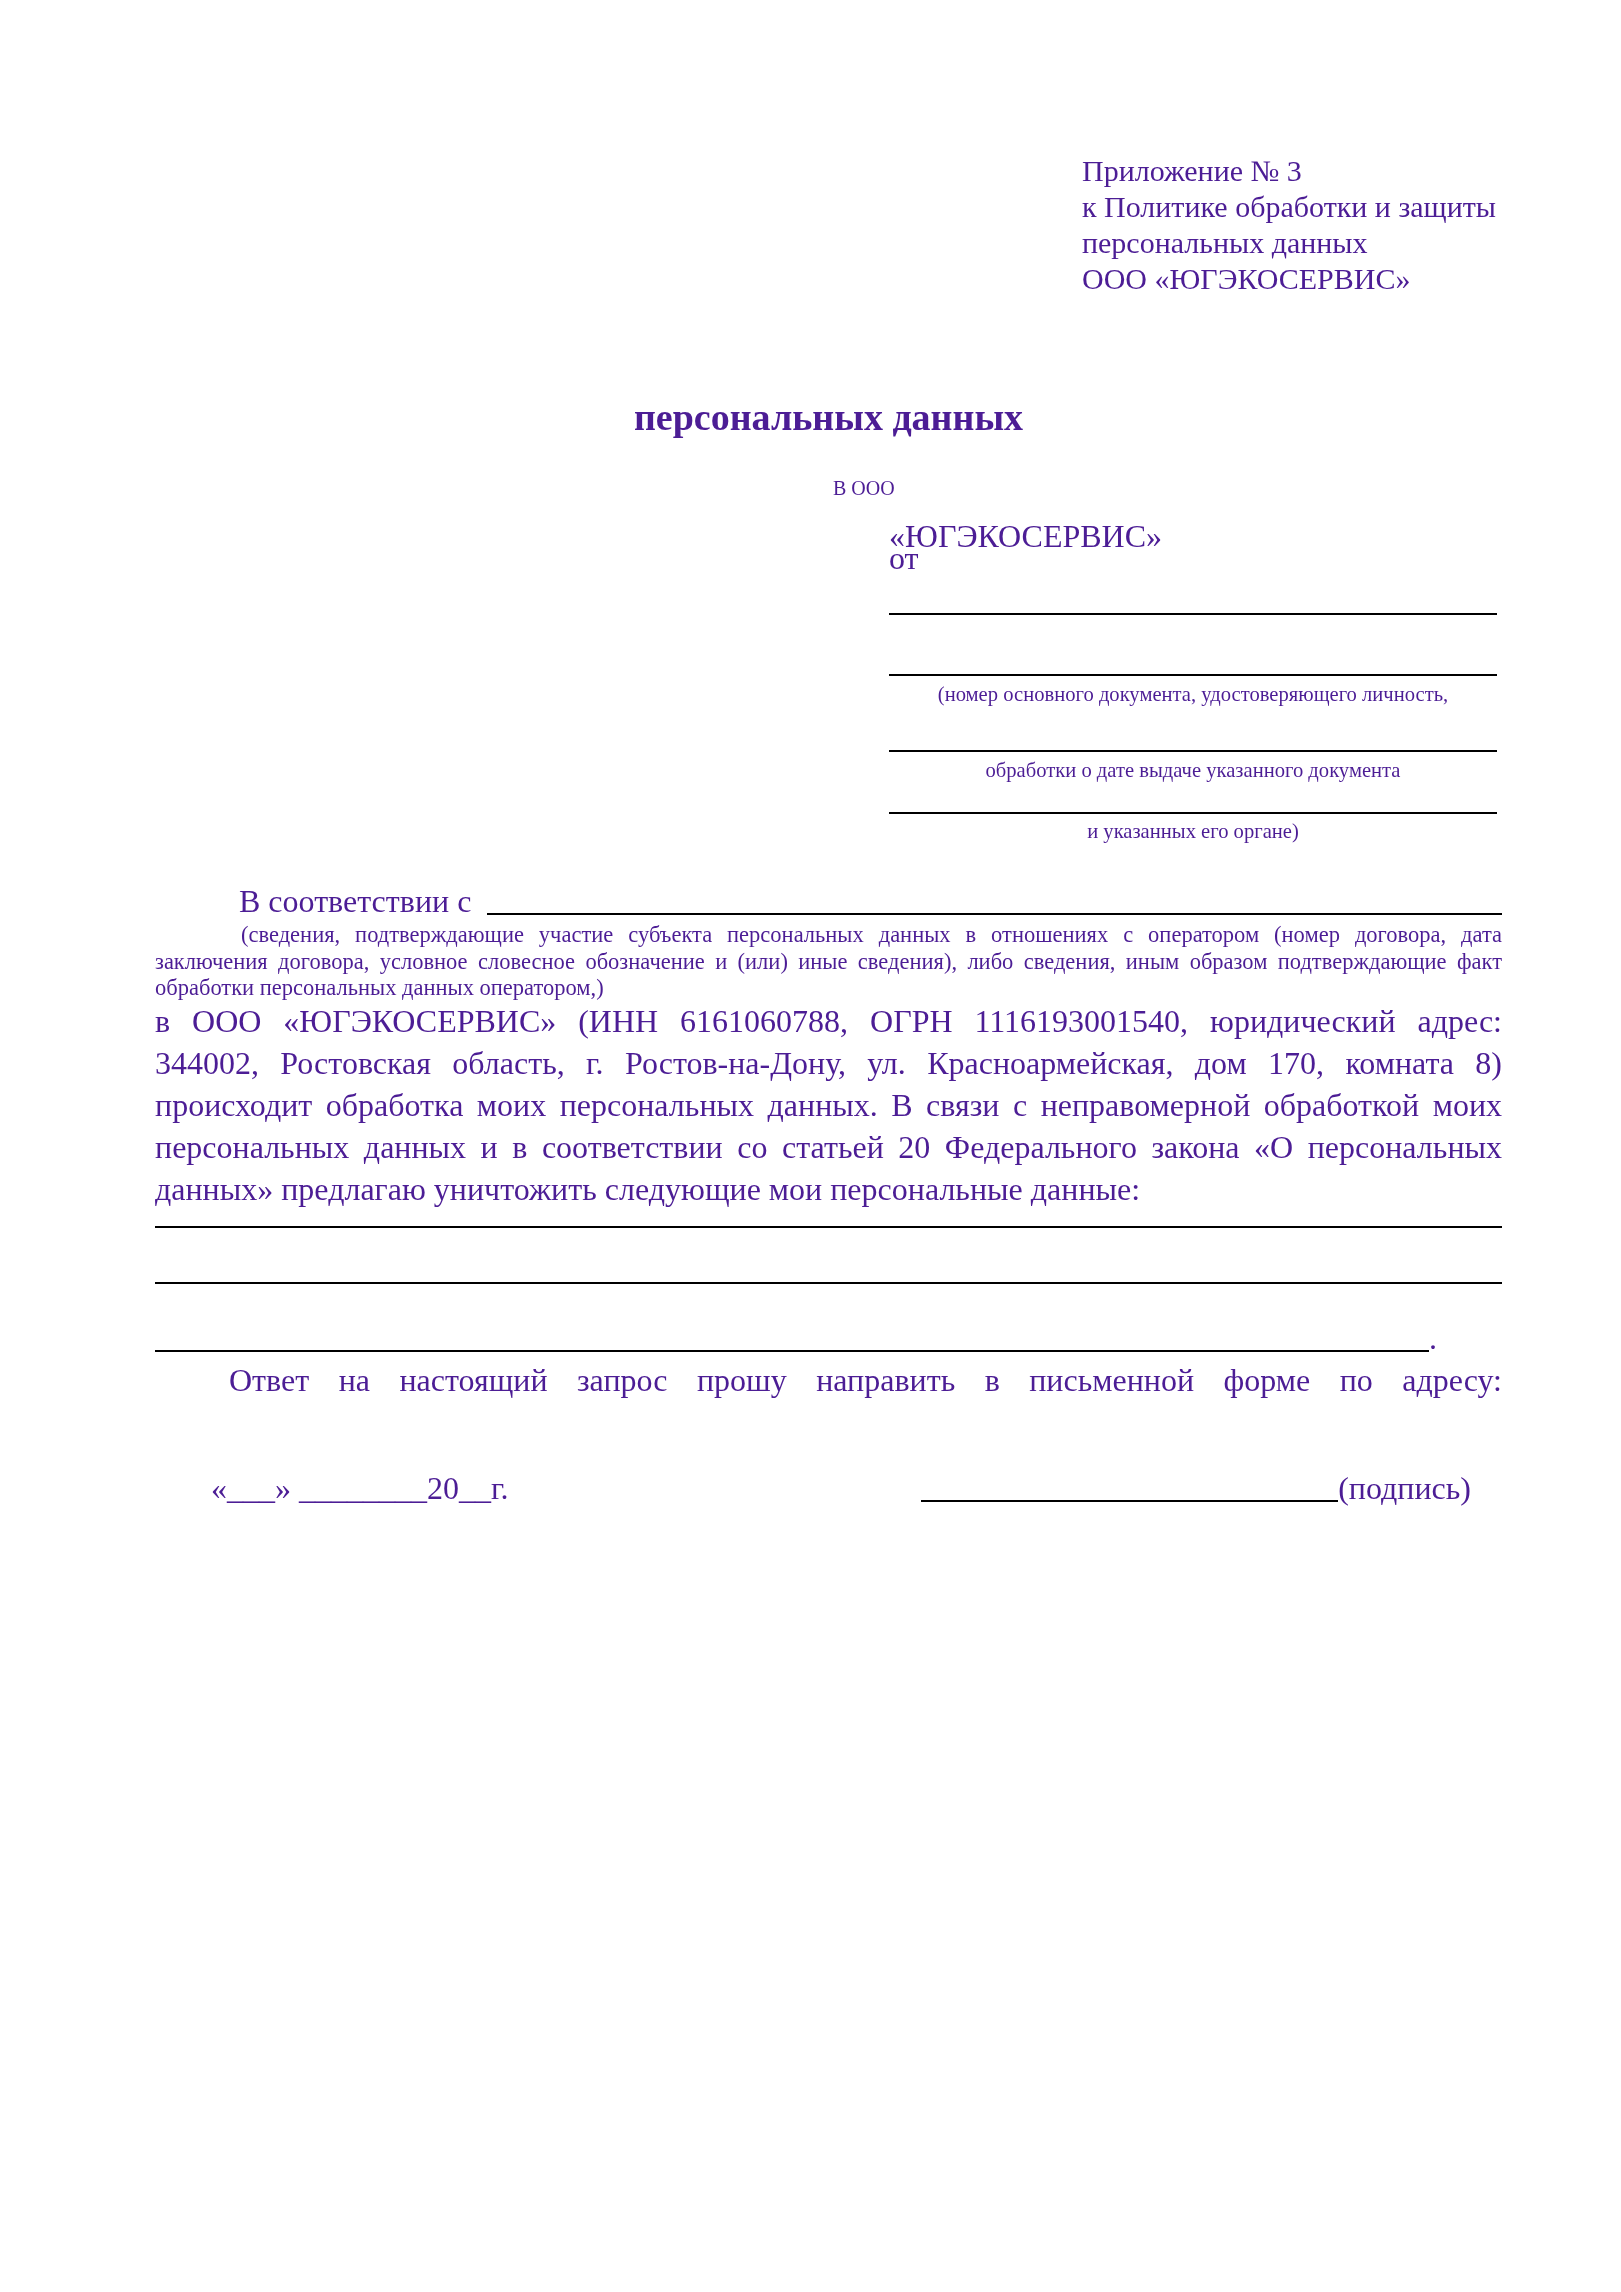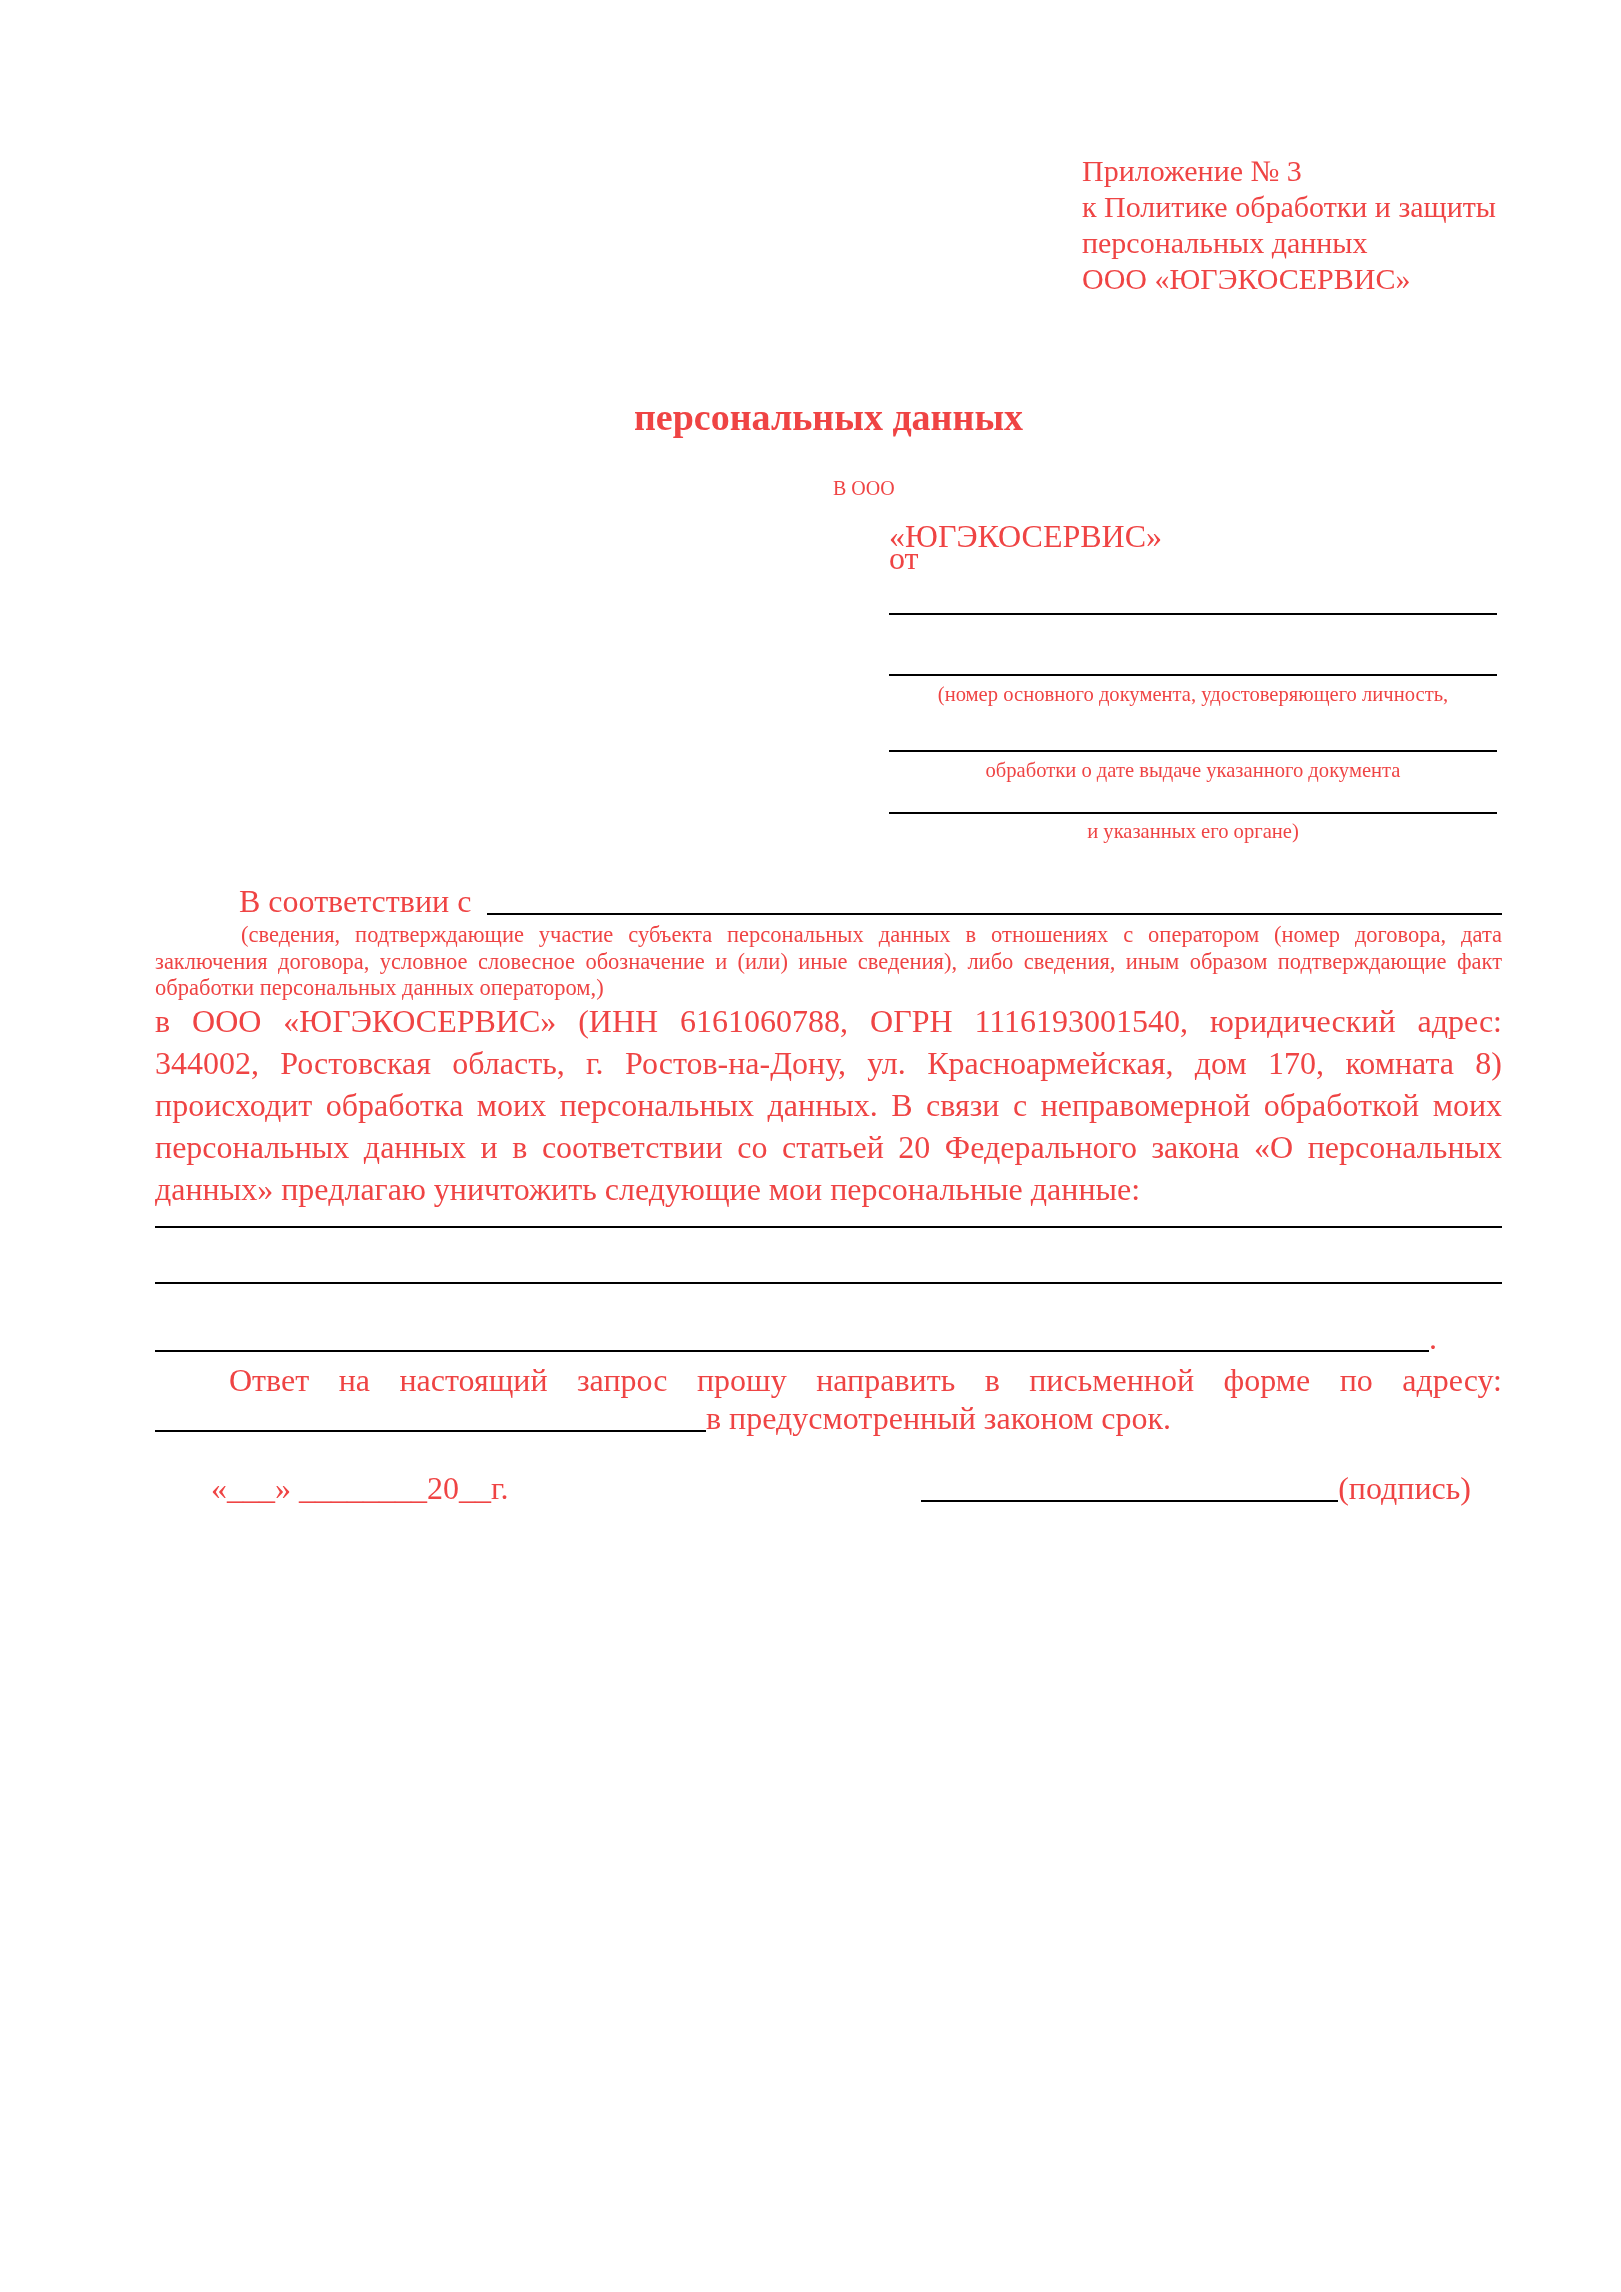--- a/index.html
+++ b/index.html
@@ -2,21 +2,21 @@
 <html><head>
 <meta charset="utf-8">
 <style>
   * { box-sizing: border-box; margin: 0; padding: 0; }
   html, body { background: #ffffff; }
   .page {
     position: relative;
     width: 1621px;
     height: 2293px;
     background: #ffffff;
-    color: #ef4444;
+    color: #4c1d95;
     font-family: "Liberation Serif", "DejaVu Serif", serif;
     overflow: hidden;
     margin: 0 auto;
   }
 
   
   .appendix {
     position: absolute; left: 1082px; top: 153px;
     font-size: 30px; line-height: 36px; white-space: nowrap;
   }
@@ -141,24 +141,20 @@
   <div class="rule rule-2"></div>
 
 
   <div class="flexline reason2">
     <span class="blank blank-wide"></span>
     <span>.</span>
   </div>
 
   <div class="response">Ответ на настоящий запрос прошу направить в письменной форме по адресу:</div>
 
-  <div class="flexline response2">
-    <span class="blank blank-addr"></span>
-    <span class="nowrap">в предусмотренный законом срок.</span>
-  </div>
 
   <div class="flexline signing">
     <span class="date-part">«___» ________20__г.</span>
     <span class="sig-group">
       <span class="blank blank-sig"></span>
       <span>(подпись)</span>
     </span>
   </div>
 
 </div>

